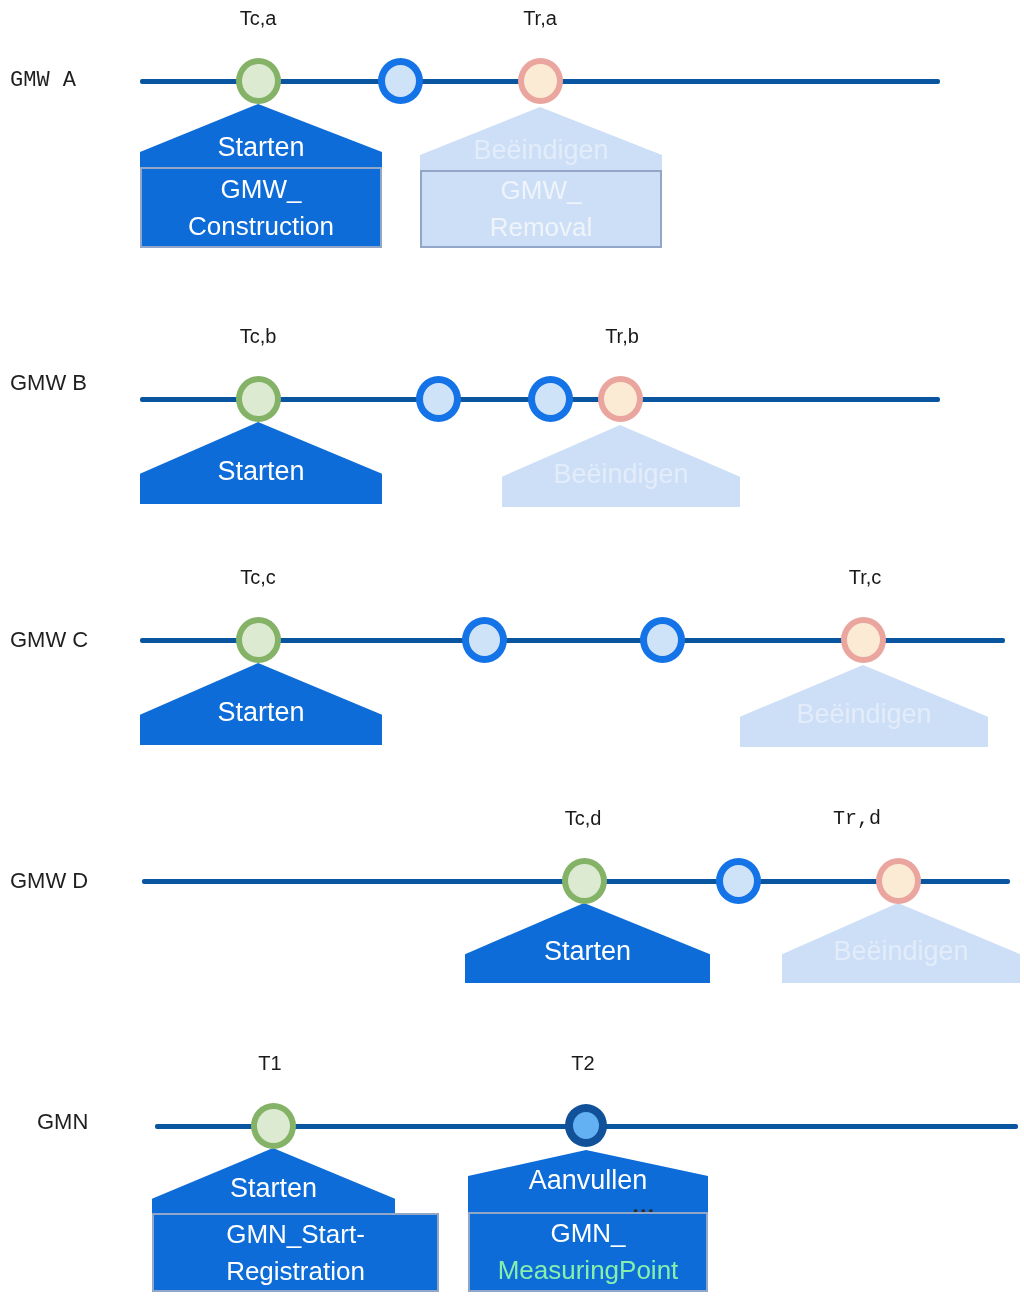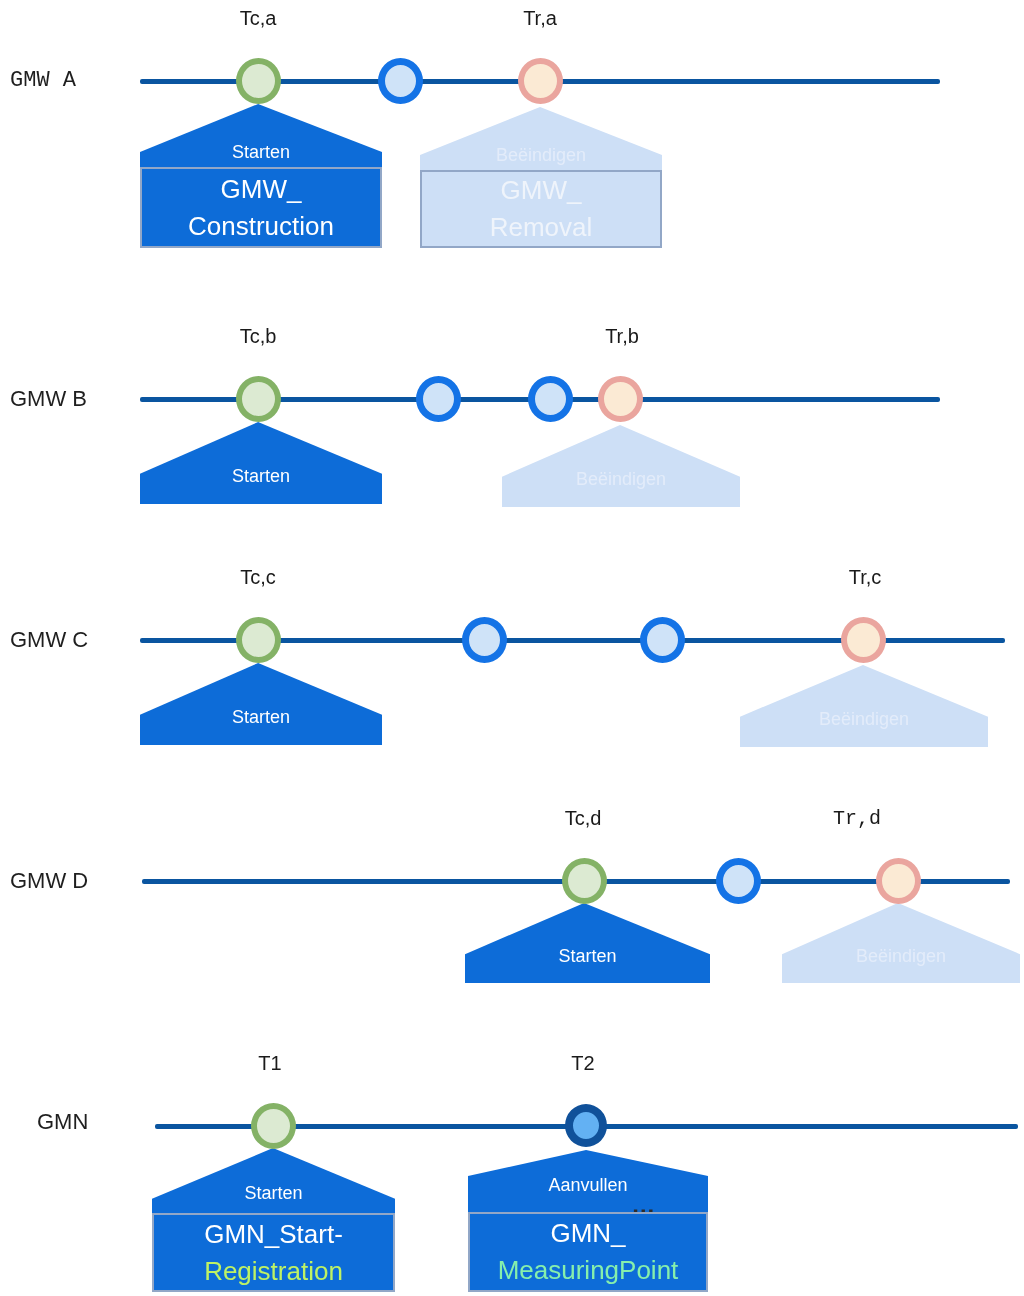--- a/index.html
+++ b/index.html
@@ -5,21 +5,21 @@
   html,body{margin:0;padding:0;background:#ffffff;}
   #canvas{
     position:relative;width:1024px;height:1296px;background:#ffffff;overflow:hidden;
     font-family:"Liberation Sans", sans-serif;
   }
   .tl-line{position:absolute;height:5px;border-radius:2px;z-index:1;}
   .row-label{position:absolute;height:30px;line-height:30px;font-size:22px;color:#1f1f1f;white-space:nowrap;z-index:4;}
   .time-label{position:absolute;width:120px;text-align:center;font-size:20px;color:#1a1a1a;z-index:4;}
   .event{position:absolute;border-radius:50%;box-sizing:border-box;z-index:3;}
   .house{position:absolute;z-index:2;}
-  .house-label{position:absolute;left:0;right:0;text-align:center;color:#ffffff;font-size:18px;}
+  .house-label{position:absolute;left:0;right:0;text-align:center;color:#ffffff;font-size:27px;}
   .house-dots{position:absolute;font-size:24px;font-weight:bold;letter-spacing:2px;color:#2b2b2b;line-height:10px;}
   .callout-box{position:absolute;box-sizing:border-box;z-index:2;display:flex;flex-direction:column;justify-content:center;align-items:center;}
   .box-line{text-align:center;font-size:26px;line-height:37px;white-space:nowrap;}
 </style>
 </head>
 <body>
 
 <div id="canvas">
     <div class="tl-line" style="left: 140px; top: 79px; width: 800px; background: rgb(10, 85, 160);"></div>
     <div class="row-label" style="left: 10px; top: 66px; font-family: Liberation Mono, monospace;">GMW A</div>
@@ -36,21 +36,21 @@
       <div class="house-label" style="bottom: 4px; color: rgb(227, 236, 250);">Beëindigen</div>
     </div>
     <div class="callout-box" style="left: 420px; top: 170px; width: 242px; height: 78px; background: rgb(205, 223, 246); border: 2px solid rgb(146, 167, 199);">
       <div class="box-line" style="color: rgb(239, 244, 251);">GMW_</div>
       <div class="box-line" style="color: rgb(239, 244, 251);">Removal</div>
     </div>
     <div class="event" style="left: 235.5px; top: 57.5px; width: 45px; height: 46px; background: rgb(220, 234, 210); border: 6px solid rgb(132, 178, 102);"></div>
     <div class="event" style="left: 377.5px; top: 57.5px; width: 45px; height: 46px; background: rgb(207, 227, 248); border: 7px solid rgb(20, 115, 230);"></div>
     <div class="event" style="left: 517.5px; top: 57.5px; width: 45px; height: 46px; background: rgb(251, 234, 212); border: 6px solid rgb(234, 165, 158);"></div>
     <div class="tl-line" style="left: 140px; top: 397px; width: 800px; background: rgb(10, 85, 160);"></div>
-    <div class="row-label" style="left: 10px; top: 384px;">GMW B</div>
+    <div class="row-label" style="left: 10px; top: 368px;">GMW B</div>
     <div class="time-label" style="left: 198px; top: 325px;">Tc,b</div>
     <div class="time-label" style="left: 562px; top: 325px;">Tr,b</div>
     <div class="house" style="left: 140px; top: 422px; width: 242px; height: 82px; background: rgb(13, 108, 216); clip-path: polygon(0px 100%, 0px 63%, 48.8% 0px, 100% 63%, 100% 100%);">
       <div class="house-label" style="bottom: 17px; color: rgb(255, 255, 255);">Starten</div>
     </div>
     <div class="house" style="left: 502px; top: 425px; width: 238px; height: 82px; background: rgb(205, 223, 246); clip-path: polygon(0px 100%, 0px 63%, 49.6% 0px, 100% 63%, 100% 100%);">
       <div class="house-label" style="bottom: 17px; color: rgb(227, 236, 250);">Beëindigen</div>
     </div>
     <div class="event" style="left: 235.5px; top: 375.5px; width: 45px; height: 46px; background: rgb(220, 234, 210); border: 6px solid rgb(132, 178, 102);"></div>
     <div class="event" style="left: 415.5px; top: 375.5px; width: 45px; height: 46px; background: rgb(207, 227, 248); border: 7px solid rgb(20, 115, 230);"></div>
@@ -83,23 +83,23 @@
     <div class="event" style="left: 561.5px; top: 857.5px; width: 45px; height: 46px; background: rgb(220, 234, 210); border: 6px solid rgb(132, 178, 102);"></div>
     <div class="event" style="left: 715.5px; top: 857.5px; width: 45px; height: 46px; background: rgb(207, 227, 248); border: 7px solid rgb(20, 115, 230);"></div>
     <div class="event" style="left: 875.5px; top: 857.5px; width: 45px; height: 46px; background: rgb(251, 234, 212); border: 6px solid rgb(234, 165, 158);"></div>
     <div class="tl-line" style="left: 155px; top: 1124px; width: 863px; background: rgb(10, 85, 160);"></div>
     <div class="row-label" style="left: 37px; top: 1107px;">GMN</div>
     <div class="time-label" style="left: 210px; top: 1052px;">T1</div>
     <div class="time-label" style="left: 523px; top: 1052px;">T2</div>
     <div class="house" style="left: 152px; top: 1148px; width: 243px; height: 65px; background: rgb(13, 108, 216); clip-path: polygon(0px 100%, 0px 78%, 49.8% 0px, 100% 78%, 100% 100%);">
       <div class="house-label" style="bottom: 9px; color: rgb(255, 255, 255);">Starten</div>
     </div>
-    <div class="callout-box" style="left: 152px; top: 1213px; width: 243px; height: 79px; background: rgb(13, 108, 216); border: 2px solid rgb(146, 167, 199);">
+    <div class="callout-box" style="left: 152px; top: 1213px; width: 287px; height: 79px; background: rgb(13, 108, 216); border: 2px solid rgb(146, 167, 199);">
       <div class="box-line" style="color: rgb(255, 255, 255);">GMN_Start-</div>
-      <div class="box-line" style="color: #bef264;">Registration</div>
+      <div class="box-line" style="color: #ffffff;">Registration</div>
     </div>
     <div class="house" style="left: 468px; top: 1150px; width: 240px; height: 62px; background: rgb(13, 108, 216); clip-path: polygon(0px 100%, 0px 42%, 49.2% 0px, 100% 42%, 100% 100%);">
       <div class="house-label" style="bottom: 16px; color: rgb(255, 255, 255);">Aanvullen</div>
       <div class="house-dots" style="left: 68%; bottom: 2px; color: rgb(43, 43, 43);">…</div>
     </div>
     <div class="callout-box" style="left: 468px; top: 1212px; width: 240px; height: 80px; background: rgb(13, 108, 216); border: 2px solid rgb(146, 167, 199);">
       <div class="box-line" style="color: rgb(255, 255, 255);">GMN_</div>
       <div class="box-line" style="color: #86efac;">MeasuringPoint</div>
     </div>
     <div class="event" style="left: 250.5px; top: 1102.5px; width: 45px; height: 46px; background: rgb(220, 234, 210); border: 6px solid rgb(132, 178, 102);"></div>

